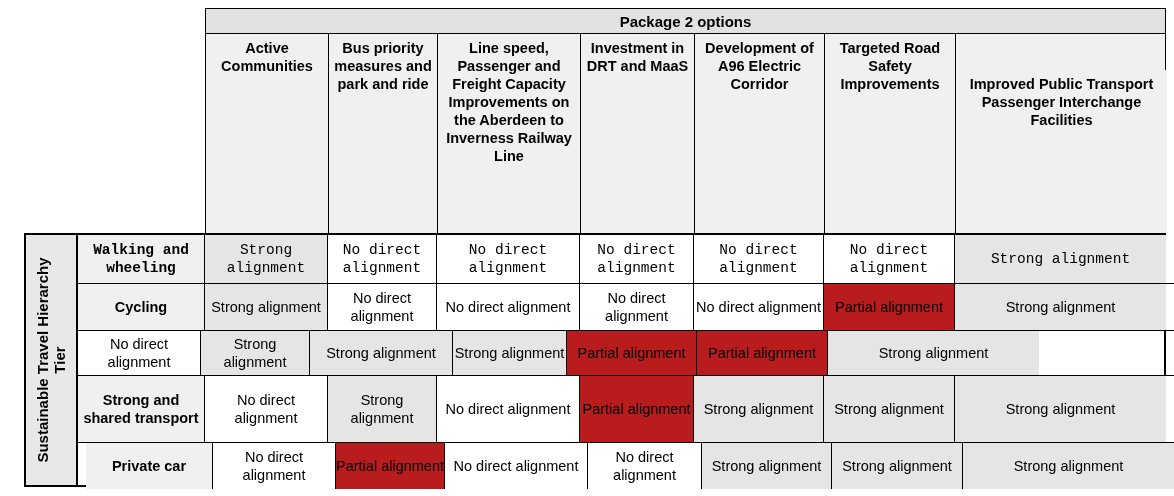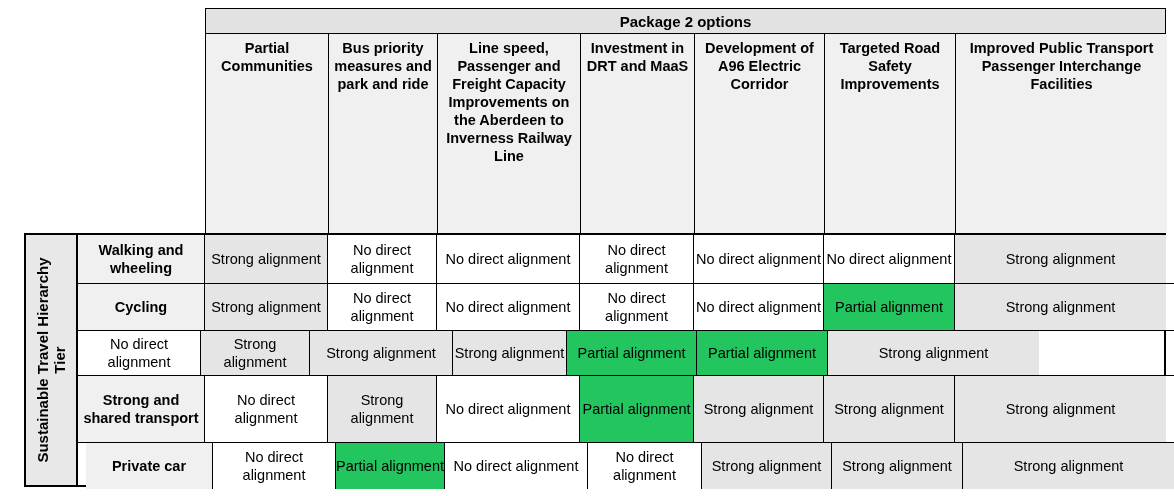--- a/index.html
+++ b/index.html
@@ -52,21 +52,21 @@
     display: flex;
     justify-content: center;
     align-items: flex-start;
     text-align: center;
     font-weight: bold;
     font-size: 14.5px;
     line-height: 1.24;
     color: #000;
     background: #f0f0f0;
   }
-  .col-head:last-child { border-right: none; }
+  .col-head:last-child { border-right: none; margin-top: 36px; }
 
   
   #body-block {
     position: absolute;
     left: 24px;
     top: 233px;
     width: 1142px;           
     height: 254px;           
     border: 2px solid #000;
     box-sizing: border-box;
@@ -132,50 +132,50 @@
     justify-content: center;
     text-align: center;
     font-size: 14.5px;
     line-height: 1.25;
     color: #000;
     background: #ffffff;
   }
   .cell:last-child { border-right: none; }
 
   .v-strong  { background: #e5e5e5; }
-  .v-partial { background: #22c55e; }
+  .v-partial { background: #b91c1c; }
   .v-none    { background: #ffffff; }
 </style>
 </head>
 <body>
 
 <div id="canvas">
 
   <div id="col-header-block">
     <div id="package-band">Package 2 options</div>
     <div id="col-header-row">
-        <div class="col-head" style="flex: 0 0 123px;">Partial Communities</div>
+        <div class="col-head" style="flex: 0 0 123px;">Active Communities</div>
         <div class="col-head" style="flex: 0 0 109px;">Bus priority measures and park and ride</div>
         <div class="col-head" style="flex: 0 0 143px;">Line speed, Passenger and Freight Capacity Improvements on the Aberdeen to Inverness Railway Line</div>
         <div class="col-head" style="flex: 0 0 114px;">Investment in DRT and MaaS</div>
         <div class="col-head" style="flex: 0 0 130px;">Development of A96 Electric Corridor</div>
         <div class="col-head" style="flex: 0 0 131px;">Targeted Road Safety Improvements</div>
         <div class="col-head" style="flex: 0 0 211px;">Improved Public Transport Passenger Interchange Facilities</div>
       </div>
   </div>
 
   <div id="body-block">
     <div id="axis-label">
       <div id="axis-label-inner">
         <span class="l1">Sustainable Travel Hierarchy</span>
         <span class="l2">Tier</span>
       </div>
     </div>
     <div id="grid">
-        <div class="grid-row" style="flex: 0 0 49px;">
+        <div class="grid-row" style="flex: 0 0 49px; font-family: Liberation Mono, monospace;">
           <div class="row-head" style="flex: 0 0 127px;">Walking and wheeling</div>
           <div class="cell v-strong" style="flex: 0 0 123px;">Strong alignment</div>
           <div class="cell v-none" style="flex: 0 0 109px;">No direct alignment</div>
           <div class="cell v-none" style="flex: 0 0 143px;">No direct alignment</div>
           <div class="cell v-none" style="flex: 0 0 114px;">No direct alignment</div>
           <div class="cell v-none" style="flex: 0 0 130px;">No direct alignment</div>
           <div class="cell v-none" style="flex: 0 0 131px;">No direct alignment</div>
           <div class="cell v-strong" style="flex: 0 0 211px;">Strong alignment</div>
         </div>
         <div class="grid-row" style="flex: 0 0 47px;">

